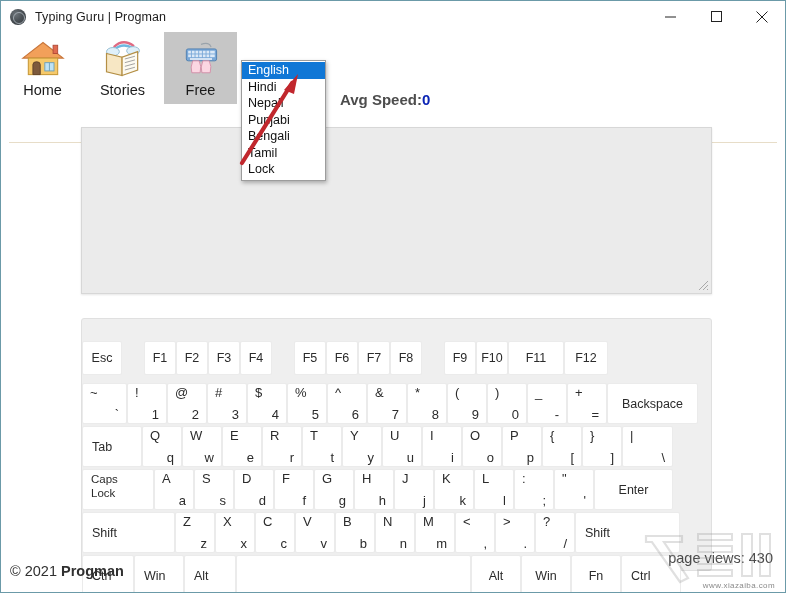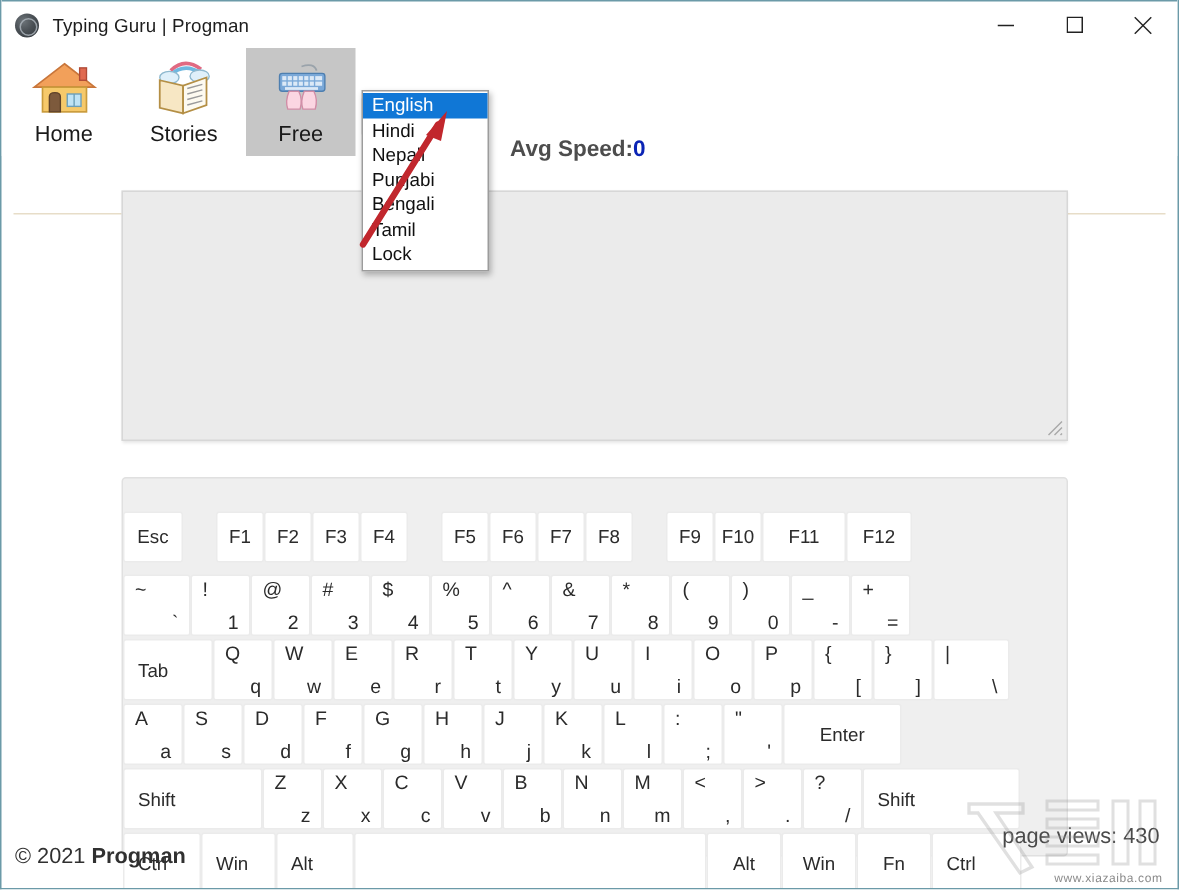--- a/index.html
+++ b/index.html
@@ -412,20 +412,23 @@
           <span class="lo">0</span>
         </div>
         <div class="key" style="width: 40px;">
           <span class="up">_</span>
           <span class="lo">-</span>
         </div>
         <div class="key" style="width: 40px;">
           <span class="up">+</span>
           <span class="lo">=</span>
         </div>
+        <div class="key" style="width: 91px;">
+          <span class="single">Backspace</span>
+        </div>
       </div>
     <div class="krow row-qwe">
         <div class="key" style="width: 60px;">
           <span class="lbl-left">Tab</span>
         </div>
         <div class="key" style="width: 40px;">
           <span class="up">Q</span>
           <span class="lo">q</span>
         </div>
         <div class="key" style="width: 40px;">
@@ -471,20 +474,24 @@
         <div class="key" style="width: 40px;">
           <span class="up">}</span>
           <span class="lo">]</span>
         </div>
         <div class="key" style="width: 51px;">
           <span class="up">|</span>
           <span class="lo">\</span>
         </div>
       </div>
     <div class="krow row-asd">
+        <div class="key" style="width: 72px;">
+          <span class="lbl-two-a">Caps</span>
+          <span class="lbl-two-b">Lock</span>
+        </div>
         <div class="key" style="width: 40px;">
           <span class="up">A</span>
           <span class="lo">a</span>
         </div>
         <div class="key" style="width: 40px;">
           <span class="up">S</span>
           <span class="lo">s</span>
         </div>
         <div class="key" style="width: 40px;">
           <span class="up">D</span>

